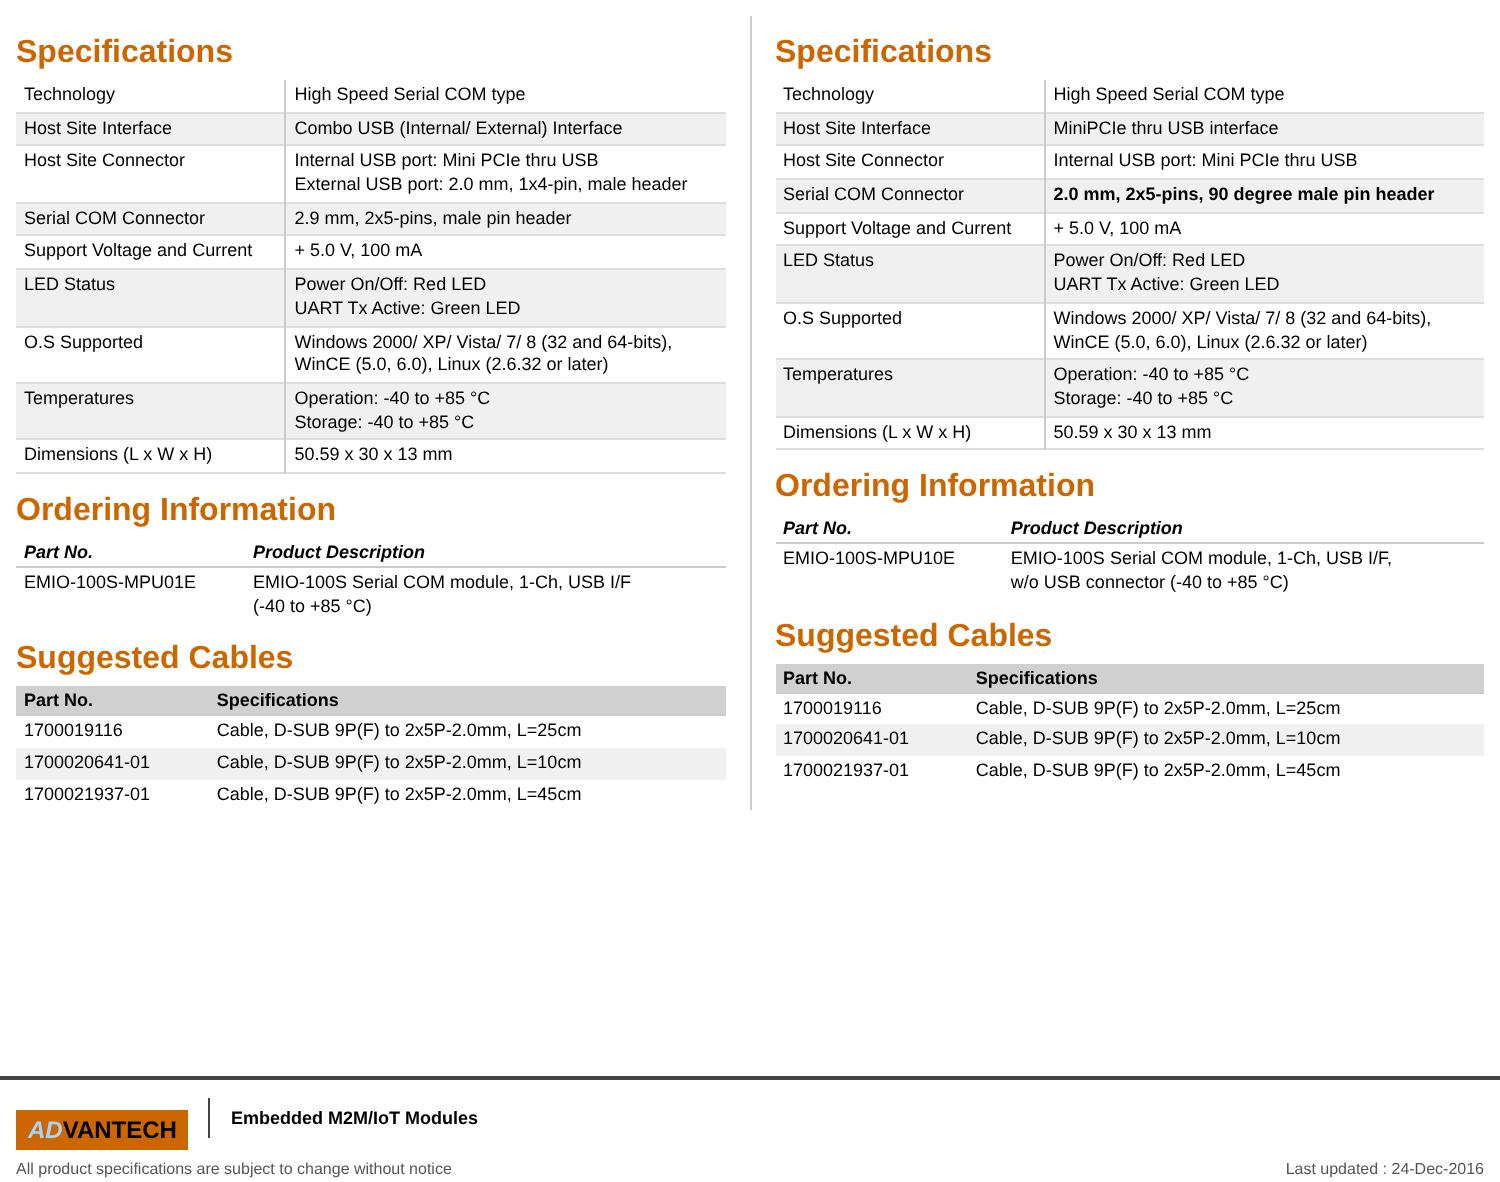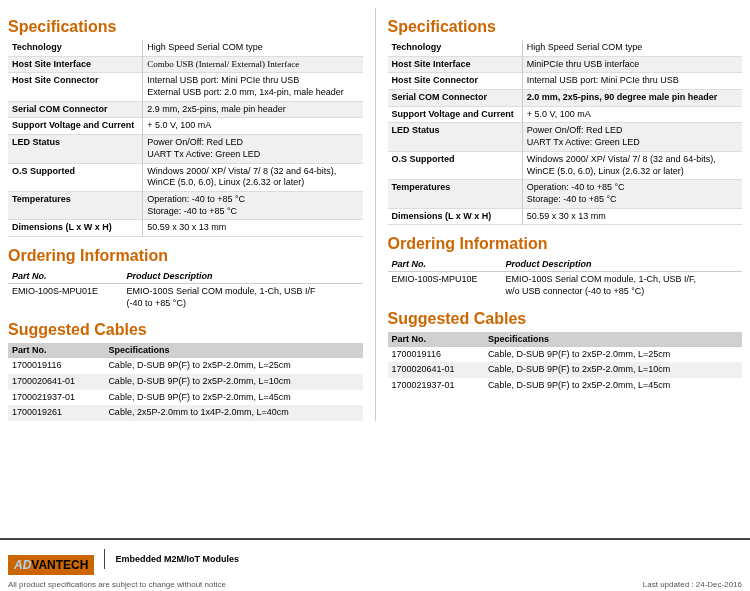--- a/index.html
+++ b/index.html
@@ -36,21 +36,21 @@
     table.spec-table tr:nth-child(even) {
       background: #f0f0f0;
     }
     table.spec-table td {
       padding: 2px 4px;
       vertical-align: top;
       line-height: 1.3;
     }
     table.spec-table td:first-child {
       width: 38%;
-      font-weight: bold;
+      font-weight: normal;
     }
     table.spec-table td:last-child {
       width: 62%;
     }
     .ordering-section {
       margin-top: 10px;
     }
     table.order-table {
       width: 100%;
       border-collapse: collapse;
@@ -158,21 +158,21 @@
     <div class="ordering-section">
       <div class="section-title">Specifications</div>
       <table class="spec-table">
         <tbody id="left-spec-body">
             <tr>
               <td style="border-right: 1px solid rgb(204, 204, 204);">Technology</td>
               <td style="white-space: pre-line;">High Speed Serial COM type</td>
             </tr>
             <tr style="background: rgb(240, 240, 240);">
               <td style="border-right: 1px solid rgb(204, 204, 204);">Host Site Interface</td>
-              <td style="white-space: pre-line; font-family: Liberation Serif, serif;">Combo USB (Internal/ External) Interface</td>
+              <td style="white-space: pre-line;">Combo USB (Internal/ External) Interface</td>
             </tr>
             <tr>
               <td style="border-right: 1px solid rgb(204, 204, 204);">Host Site Connector</td>
               <td style="white-space: pre-line;">Internal USB port: Mini PCIe thru USB
 External USB port: 2.0 mm, 1x4-pin, male header</td>
             </tr>
             <tr style="background: rgb(240, 240, 240);">
               <td style="border-right: 1px solid rgb(204, 204, 204);">Serial COM Connector</td>
               <td style="white-space: pre-line;">2.9 mm, 2x5-pins, male pin header</td>
             </tr>
@@ -237,24 +237,20 @@
               <td>Cable, D-SUB 9P(F) to 2x5P-2.0mm, L=25cm</td>
             </tr>
             <tr style="background: rgb(240, 240, 240);">
               <td>1700020641-01</td>
               <td>Cable, D-SUB 9P(F) to 2x5P-2.0mm, L=10cm</td>
             </tr>
             <tr>
               <td>1700021937-01</td>
               <td>Cable, D-SUB 9P(F) to 2x5P-2.0mm, L=45cm</td>
             </tr>
-            <tr style="background: rgb(240, 240, 240);">
-              <td>1700019261</td>
-              <td>Cable, 2x5P-2.0mm to 1x4P-2.0mm, L=40cm</td>
-            </tr>
           </tbody>
       </table>
     </div>
   </div>
 
   <div style="width:1px; background:#ccc; margin:0 2px;"></div>
 
   <div class="column">
 
     <div class="ordering-section">

